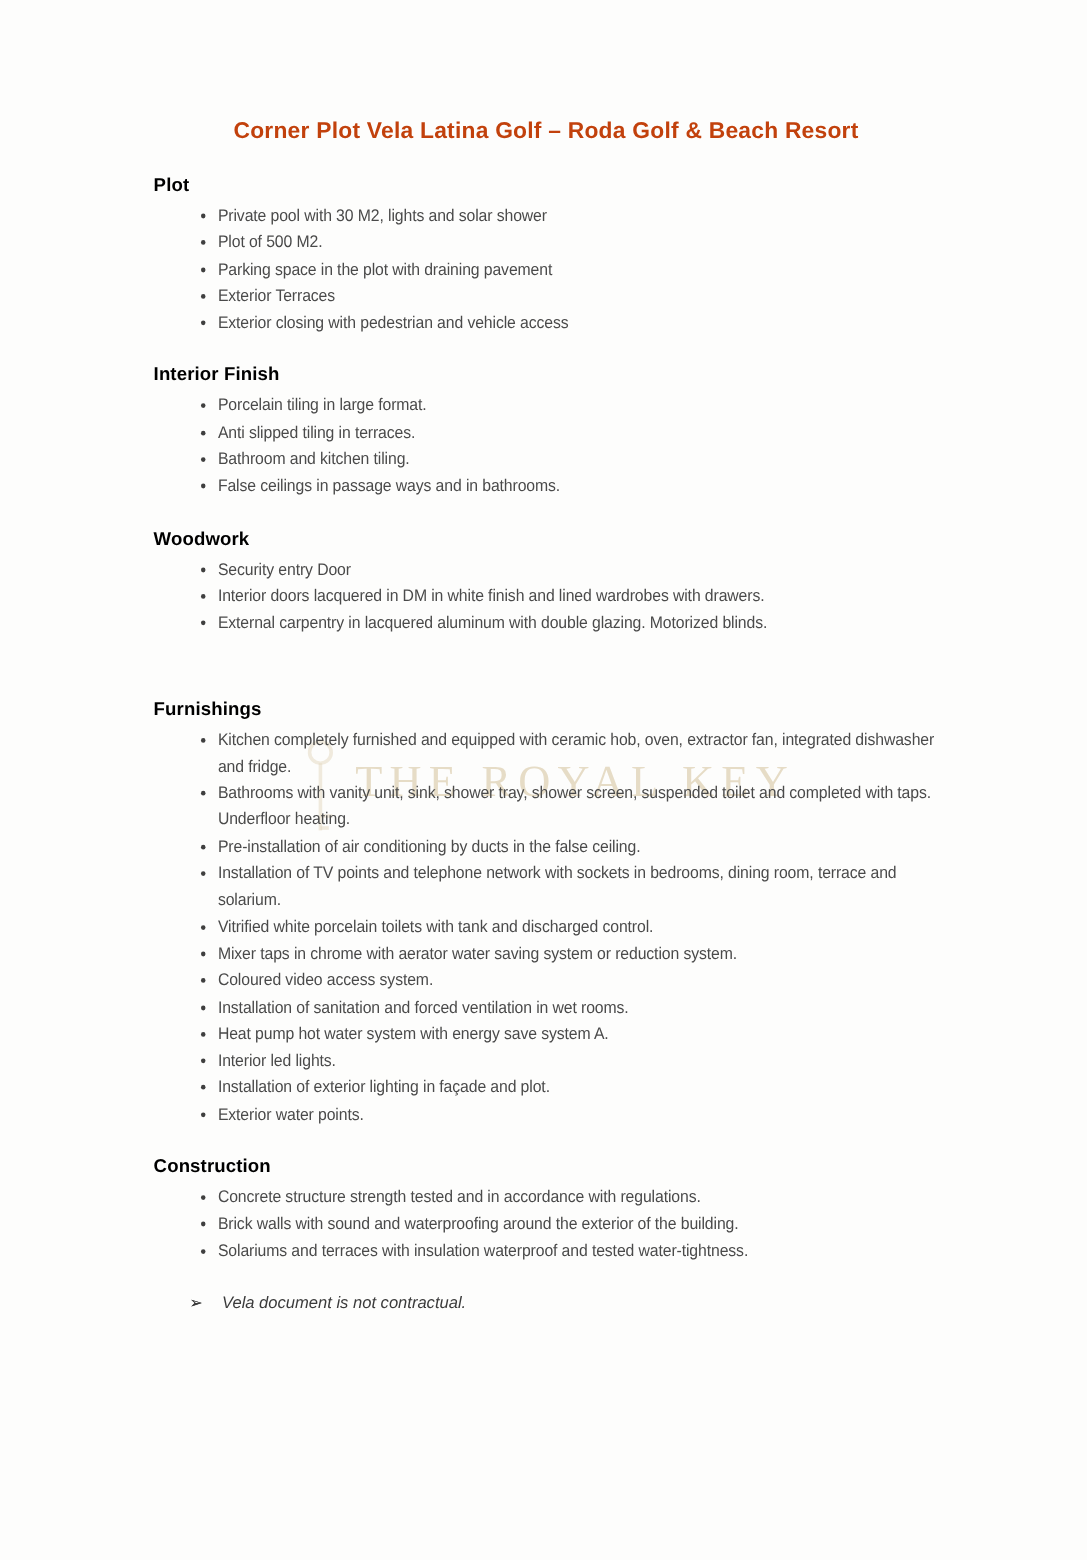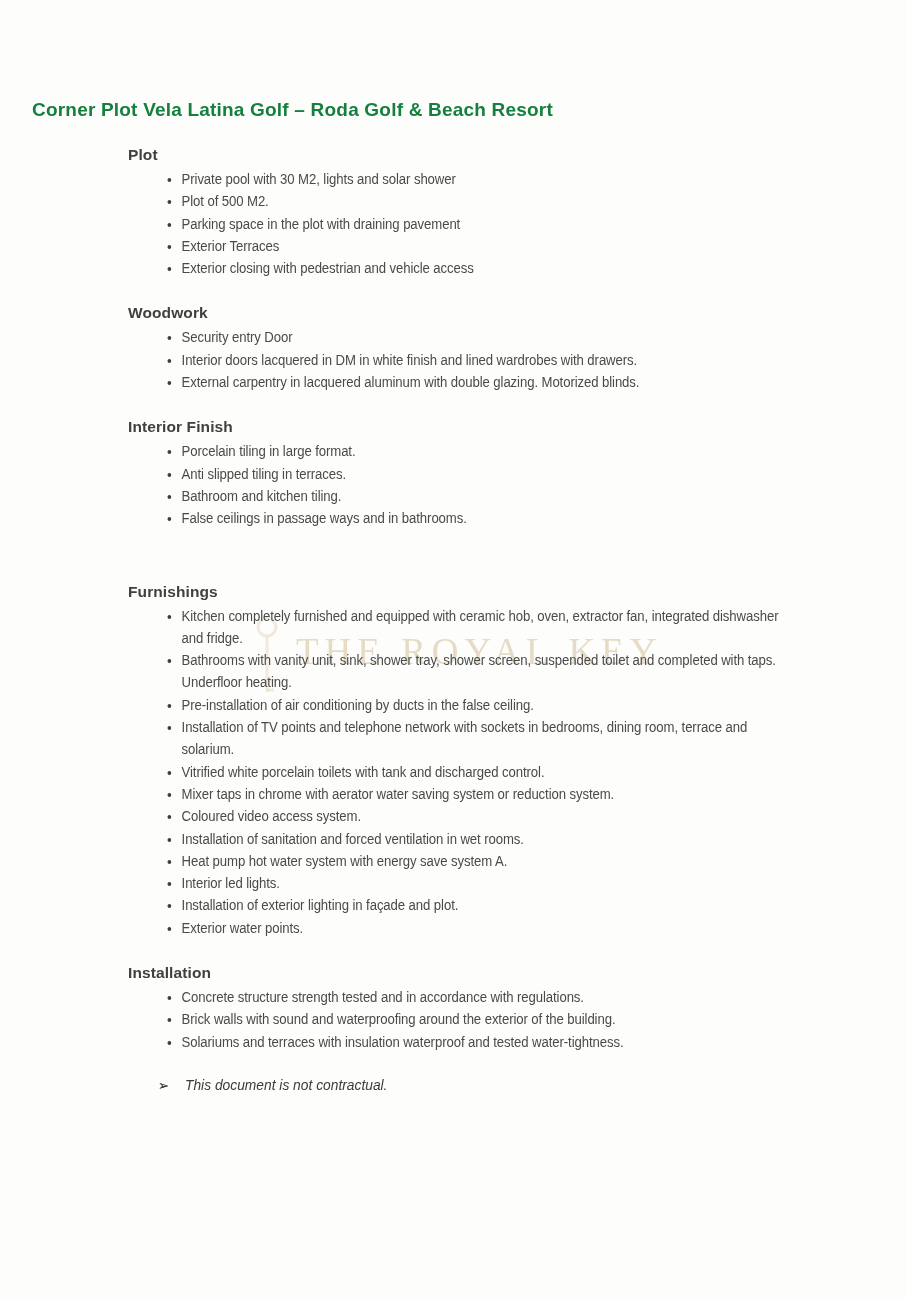--- a/index.html
+++ b/index.html
@@ -42,35 +42,35 @@
     padding-left: 58px;
   }
 
   
   .content {
     position: relative;
     z-index: 1;
     padding-top: 98px;
   }
   .doc-title {
-    text-align: left;
-    padding-left: 32px;
+    text-align: center;
+    padding-left: 4px;
     font-size: 19px;
     font-weight: bold;
-    color: #15803d;
+    color: #c2410c;
     letter-spacing: 0.2px;
     line-height: 23px;
   }
   .body-col { margin-left: 128px; width: 680px; }
 
   .section h2 {
     margin: 24px 0 3px 0;
     font-size: 15.5px;
     font-weight: bold;
-    color: #404040;
+    color: #000000;
     line-height: 20px;
     letter-spacing: 0.1px;
   }
   .section.gap-lg h2 { margin-top: 52px; }
 
   .section ul {
     margin: 0;
     padding-left: 57px;
     width: 649px;
     list-style: disc;
@@ -136,35 +136,35 @@
         <ul>
           <li>Private pool with 30 M2,  lights and solar shower</li>
           <li>Plot of 500 M2.</li>
           <li>Parking space in the plot with draining pavement</li>
           <li>Exterior Terraces</li>
           <li>Exterior closing with pedestrian and vehicle access</li>
         </ul>
       </div>
 
       <div class="section">
-        <h2>Woodwork</h2>
-        <ul>
-          <li>Security entry Door</li>
-          <li>Interior doors lacquered in DM in white finish and lined wardrobes with drawers.</li>
-          <li>External carpentry in lacquered aluminum with double glazing. Motorized blinds.</li>
-        </ul>
-      </div>
-
-      <div class="section">
         <h2>Interior Finish</h2>
         <ul>
           <li>Porcelain tiling in large format.</li>
           <li>Anti slipped tiling in terraces.</li>
           <li>Bathroom and kitchen tiling.</li>
           <li>False ceilings in passage ways and in bathrooms.</li>
+        </ul>
+      </div>
+
+      <div class="section">
+        <h2>Woodwork</h2>
+        <ul>
+          <li>Security entry Door</li>
+          <li>Interior doors lacquered in DM in white finish and lined wardrobes with drawers.</li>
+          <li>External carpentry in lacquered aluminum with double glazing. Motorized blinds.</li>
         </ul>
       </div>
 
       <div class="section gap-lg">
         <h2>Furnishings</h2>
         <ul>
           <li>Kitchen completely furnished and equipped with ceramic hob, oven, extractor fan, integrated dishwasher and fridge.</li>
           <li>Bathrooms with vanity unit, sink, shower tray, shower screen, suspended toilet and completed with taps. Underfloor heating.</li>
         </ul>
       </div>
@@ -178,33 +178,33 @@
           <li>Coloured video access system.</li>
           <li>Installation of sanitation and forced ventilation in wet rooms.</li>
           <li>Heat pump hot water system with energy save system A.</li>
           <li>Interior led lights.</li>
           <li>Installation of exterior lighting in façade and plot.</li>
           <li>Exterior water points.</li>
         </ul>
       </div>
 
       <div class="section">
-        <h2>Installation</h2>
+        <h2>Construction</h2>
         <ul>
           <li>Concrete structure strength tested and in accordance with regulations.</li>
           <li>Brick walls with sound and waterproofing around the exterior of the building.</li>
           <li>Solariums and terraces with insulation waterproof and tested water-tightness.</li>
         </ul>
       </div>
 
       <div class="notes">
         <div class="note justify">
           <span class="arrow">➢</span>
         </div>
         <div class="note">
           <span class="arrow">➢</span>
-          <span>This document is not contractual.</span>
+          <span>Vela document is not contractual.</span>
         </div>
       </div>
 
     </div>
   </div>
 </div>
 
 </body></html>

